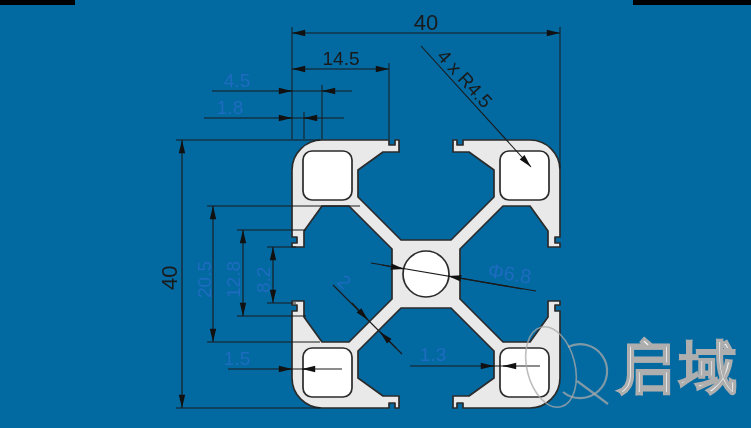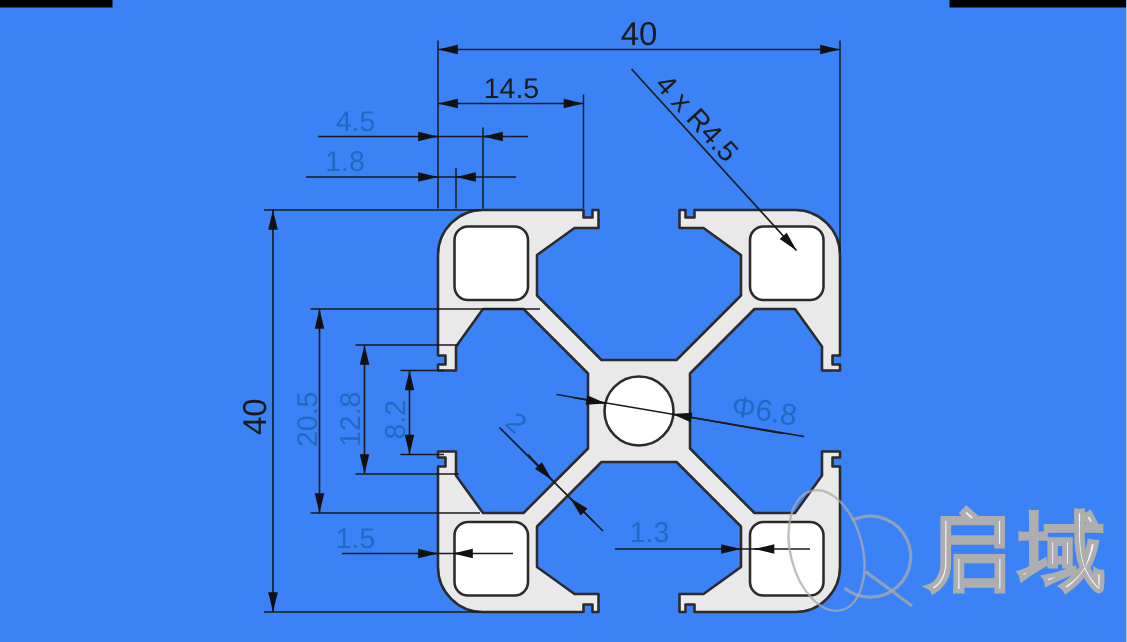--- a/index.html
+++ b/index.html
@@ -1,16 +1,16 @@
 <!DOCTYPE html>
 <html><head>
 <meta charset="utf-8">
 <style>
   html,body{margin:0;padding:0;background:#fff;}
-  #stage{position:relative;width:751px;height:428px;background:#3b82f6;overflow:hidden;
+  #stage{position:relative;width:751px;height:428px;background:#0369a1;overflow:hidden;
          font-family:"Liberation Sans",sans-serif;}
   svg{position:absolute;left:0;top:0;}
   .dimline{stroke:#1a1a1a;stroke-width:1.1;fill:none;}
   .witness{stroke:#1a1a1a;stroke-width:1;fill:none;}
   .profile{fill:#e9e9e9;stroke:#2b2b2b;stroke-width:1.7;stroke-linejoin:round;}
   .cavity{fill:#ffffff;stroke:#2b2b2b;stroke-width:1.7;}
   .dimtext{font-family:"Liberation Sans",sans-serif;font-size:19px;fill:#1e6cc0;}
   .dimtext-dark{font-family:"Liberation Sans",sans-serif;font-size:19px;fill:#1a1a1a;}
   .big{font-size:22px;}
   .bar{position:absolute;top:0;height:5px;background:#000;}

